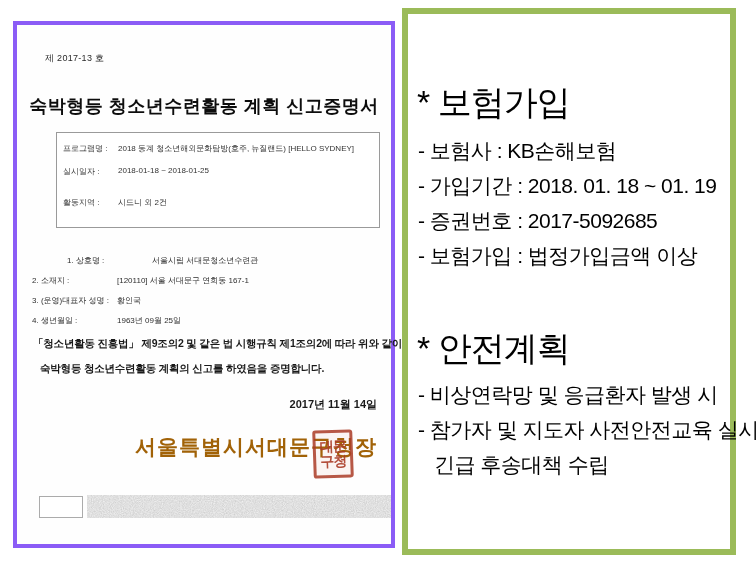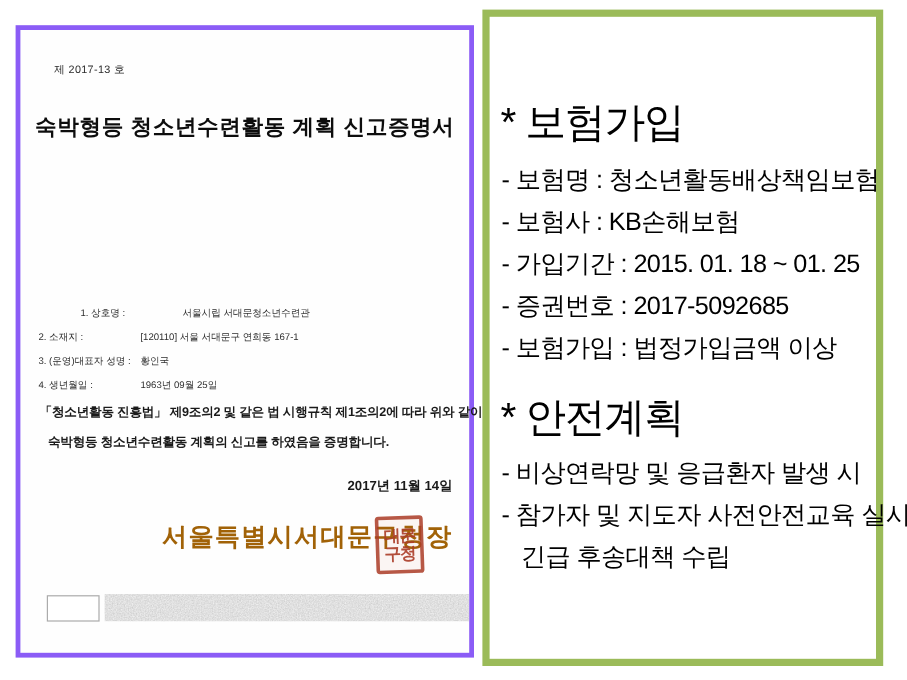--- a/index.html
+++ b/index.html
@@ -76,20 +76,34 @@
 </style>
 </head>
 <body>
 
 <div class="document">
 
   <div class="doc-number">제 2017-13 호</div>
 
   <div class="doc-title">숙박형등 청소년수련활동 계획 신고증명서</div>
 
+  <div class="program-box">
+    <div class="pb-row pb-row-0">
+      <span class="pb-label">프로그램명 :</span>
+      <span class="pb-value">2018 동계 청소년해외문화탐방(호주, 뉴질랜드) [HELLO SYDNEY]</span>
+    </div>
+    <div class="pb-row pb-row-1">
+      <span class="pb-label">실시일자 :</span>
+      <span class="pb-value">2018-01-18 ~ 2018-01-25</span>
+    </div>
+    <div class="pb-row pb-row-2">
+      <span class="pb-label">활동지역 :</span>
+      <span class="pb-value">시드니 외 2건</span>
+    </div>
+  </div>
 
   <div class="detail-row detail-row-0">
     <span class="d-label">1. 상호명 :</span>
     <span class="d-value">서울시립 서대문청소년수련관</span>
   </div>
   <div class="detail-row detail-row-1">
     <span class="d-label">2. 소재지 :</span>
     <span class="d-value">[120110] 서울 서대문구 연희동 167-1</span>
   </div>
   <div class="detail-row detail-row-2">
@@ -130,23 +144,22 @@
       <rect width="304" height="23" filter="url(#grain)"></rect>
     </svg>
   </div>
 </div>
 
 <div class="info-panel">
 
   <div class="section-heading heading-insurance">* 보험가입</div>
 
   <div class="item-list items-insurance">
-    <div class="info-item">- 보험명 : 청소년활동배상책임보험</div>
     <div class="info-item">- 보험사 : KB손해보험</div>
-    <div class="info-item">- 가입기간 : 2015. 01. 18 ~ 01. 25</div>
+    <div class="info-item">- 가입기간 : 2018. 01. 18 ~ 01. 19</div>
     <div class="info-item">- 증권번호 : 2017-5092685</div>
     <div class="info-item">- 보험가입 : 법정가입금액 이상</div>
   </div>
 
   <div class="section-heading heading-safety">* 안전계획</div>
 
   <div class="item-list items-safety">
     <div class="info-item">- 비상연락망 및 응급환자 발생 시</div>
     <div class="info-item">- 참가자 및 지도자 사전안전교육 실시</div>
     <div class="info-item indent">긴급 후송대책 수립</div>

